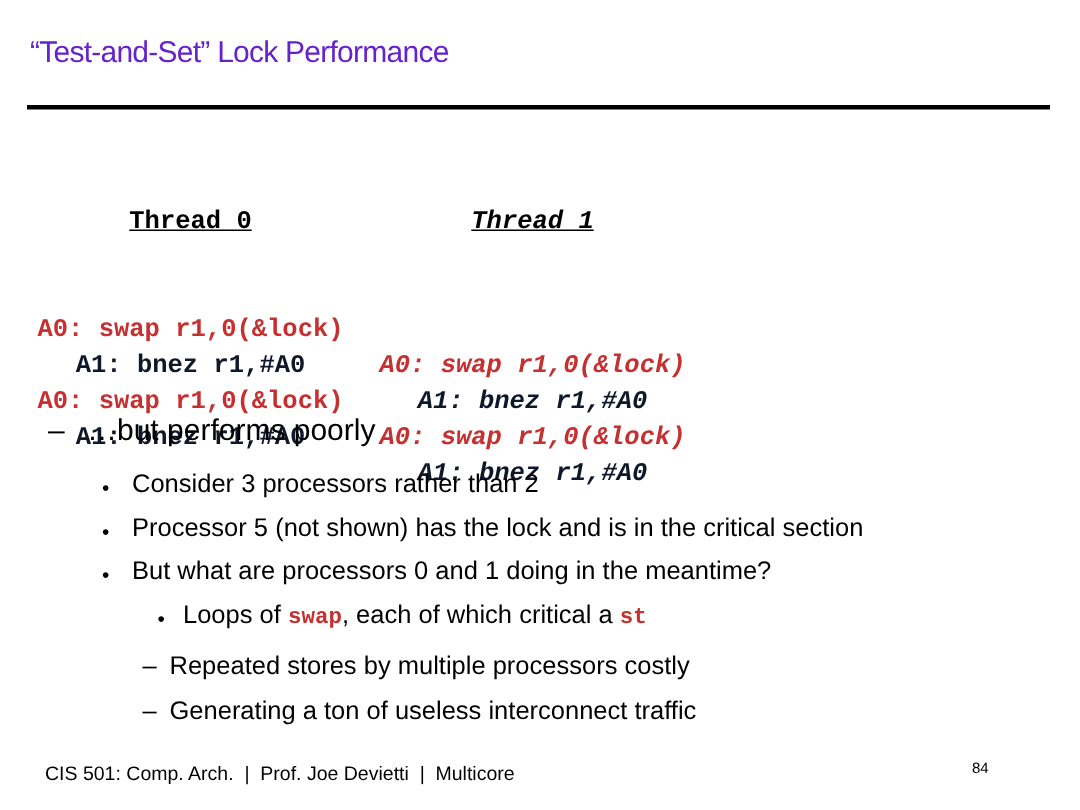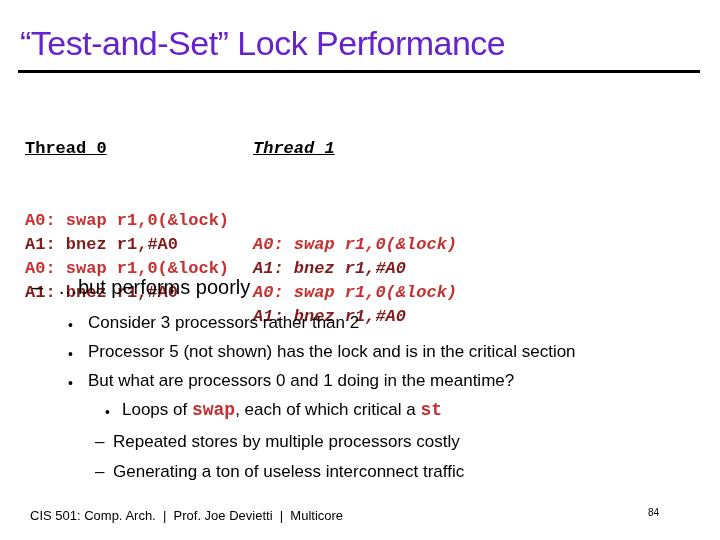--- a/index.html
+++ b/index.html
@@ -9,21 +9,21 @@
     height: 540px;
     background: #ffffff;
     overflow: hidden;
     font-family: "Liberation Sans", sans-serif;
     color: #000000;
   }
   .slide-title {
     position: absolute;
     left: 20px;
     top: 24px;
-    font-size: 34px;
+    font-size: 20px;
     font-weight: 400;
     letter-spacing: -0.5px;
     color: var(--title-color, #6622CC);
     white-space: nowrap;
   }
   .title-rule {
     position: absolute;
     left: 18px;
     top: 70px;
     width: 682px;
@@ -31,46 +31,47 @@
     background: #000000;
   }
   .code-col {
     position: absolute;
     top: 89px;
     font-family: "Liberation Mono", "DejaVu Sans Mono", monospace;
     font-weight: bold;
     font-size: 17px;
     line-height: 24px;
     white-space: pre;
+    text-align: center;
   }
   .code-col.t0 { left: 25px; }
   .code-col.t1 { left: 253px; font-style: italic; }
   .code-header { text-decoration: underline; color: #000000; }
-  .code-line { color: #7f1d1d; min-height: 24px; }
+  .code-line { color: #0f172a; min-height: 24px; }
   .code-line.red { color: var(--code-red, #C63030); }
   .bullet-list {
     position: absolute;
     left: 0;
     top: 275px;
     right: 10px;
   }
   .bullet-item { position: relative; color: #000000; }
   .bullet-item .marker { position: absolute; top: 0; }
   .lvl1 { padding-left: 58px; font-size: 20px; line-height: 24px; margin-bottom: 13px; }
   .lvl1 .marker { left: 32px; }
   .lvl2 { padding-left: 88px; font-size: 17px; line-height: 22px; margin-bottom: 7px; }
   .lvl2 .marker { left: 68px; font-size: 14px; top: 2px; }
   .lvl3 { padding-left: 122px; font-size: 17px; line-height: 22px; margin-top: 3px; margin-bottom: 10px; }
   .lvl3 .marker { left: 105px; font-size: 14px; top: 2px; }
   .lvl4 { padding-left: 113px; font-size: 17px; line-height: 22px; margin-bottom: 8px; }
   .lvl4 .marker { left: 95px; }
   .inline-code {
     font-family: "Liberation Mono", "DejaVu Sans Mono", monospace;
     font-weight: bold;
-    font-size: 18px;
+    font-size: 15px;
     color: var(--code-red, #C63030);
   }
   .footer-left {
     position: absolute;
     left: 30px;
     top: 508px;
     font-size: 13px;
     color: #000000;
     white-space: pre;
   }

